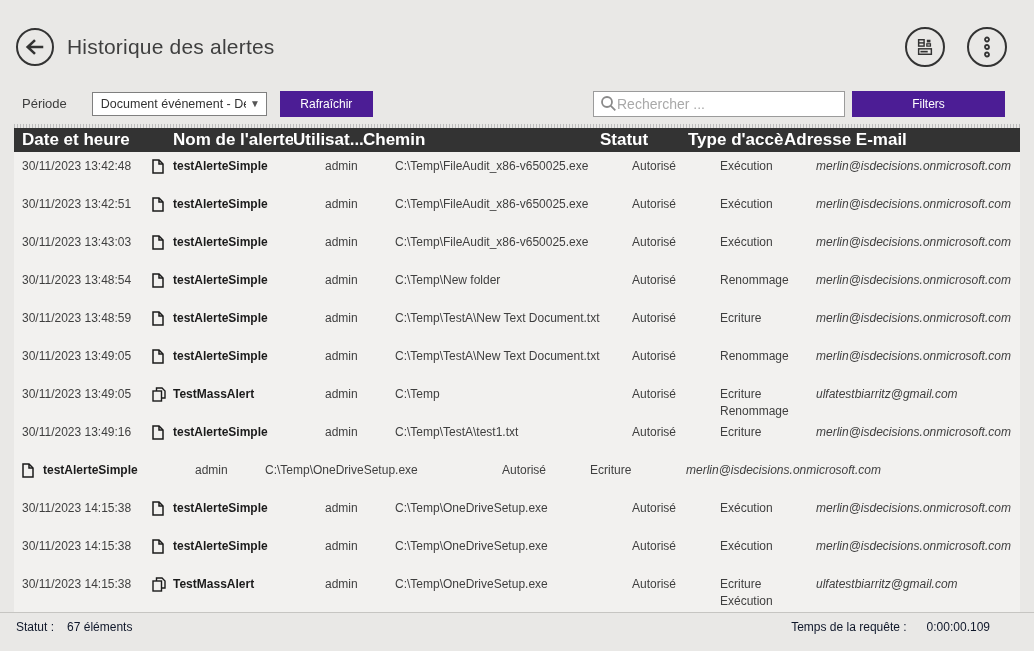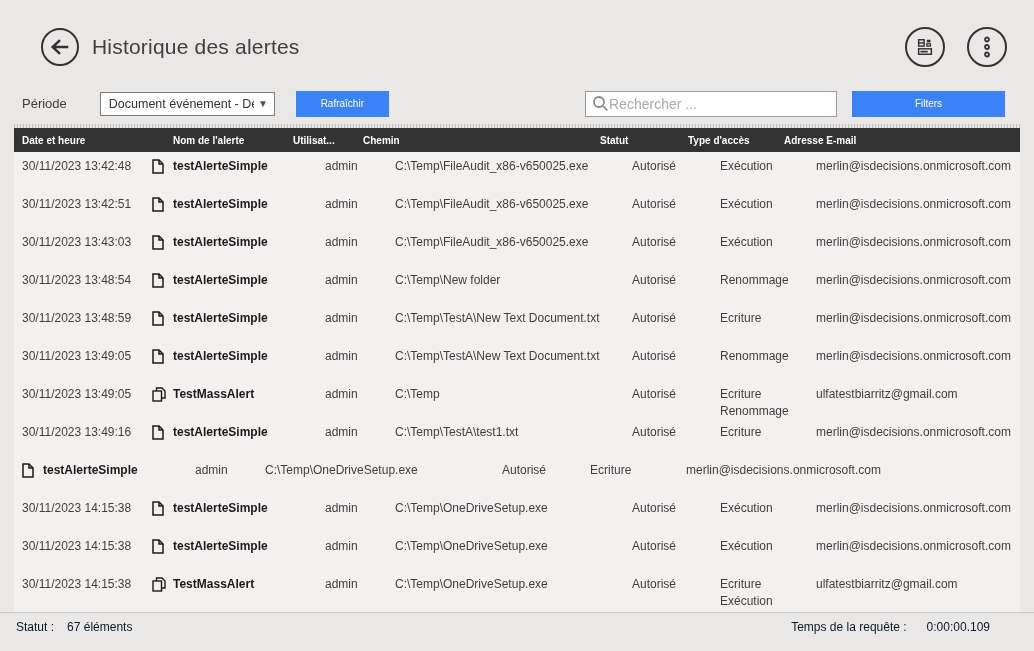--- a/index.html
+++ b/index.html
@@ -4,43 +4,43 @@
 <style>
   * { margin:0; padding:0; box-sizing:border-box; }
   html,body { width:1034px; height:651px; }
   body {
     font-family:"Liberation Sans","DejaVu Sans",sans-serif;
     background:#e9e8e6; color:#3f3f3f; overflow:hidden;
   }
   .app { width:1034px; height:651px; display:flex; flex-direction:column; }
 
   
-  .titlebar { height:85px; display:flex; align-items:center; padding:8px 27px 0 16px;margin-left:25px; }
+  .titlebar { height:85px; display:flex; align-items:center; padding:8px 27px 0 16px; }
   .circle-btn {
     background:transparent; border:2.5px solid #333; border-radius:50%;
     display:flex; align-items:center; justify-content:center; cursor:pointer;
   }
   .back-btn { width:38px; height:38px; }
   .page-title { font-size:21px; font-weight:400; color:#3f3f3f; margin-left:13px; letter-spacing:.2px; }
   .title-actions { margin-left:auto; display:flex; gap:22px; }
   .action-btn { width:40px; height:40px; }
 
   
-  .toolbar { height:37px; display:flex; align-items:center; padding:0 29px 0 22px;gap:8px; }
+  .toolbar { height:37px; display:flex; align-items:center; padding:0 29px 0 22px; }
   .period-label { font-size:13px; color:#3c3c3c; }
   .select {
     margin-left:25px; width:175px; height:24px; background:#fff;
     border:1px solid #7f7f7f; display:flex; align-items:center;
     padding:0 6px 0 8px; font-size:12.5px; color:#333; cursor:pointer;
   }
   .select .sel-text { flex:1; white-space:nowrap; overflow:hidden; }
   .select .caret { color:#555; font-size:10px; margin-left:4px; }
   .btn-green {
-    background:#3b82f6; color:#fff; border:none; height:26px;
-    font-size:10px; font-family:inherit; cursor:pointer;
+    background:#4c1d95; color:#fff; border:none; height:26px;
+    font-size:12px; font-family:inherit; cursor:pointer;
   }
   .refresh-btn { margin-left:13px; width:93px; }
   .search-box {
     margin-left:auto; width:252px; height:26px; background:#fff;
     border:1px solid #9b9b9b; display:flex; align-items:center; padding:0 4px 0 6px;
   }
   .search-box input {
     border:none; outline:none; flex:1; font-size:14px; font-family:inherit;
     color:#444; background:transparent; min-width:0;
   }
@@ -51,41 +51,41 @@
     height:4px; margin:2px 14px 0 14px;
     background:repeating-linear-gradient(90deg,#bdbdbd 0 1px,#e9e8e6 1px 3px);
   }
 
   
   .grid { flex:1; display:flex; flex-direction:column; margin:0 14px; }
   .grid-header {
     height:24px; background:#333; display:flex; padding-left:8px;
     align-items:center; flex:none;
   }
-  .hcell { color:#fff; font-size:10px; font-weight:bold; white-space:nowrap; overflow:hidden; cursor:pointer; }
+  .hcell { color:#fff; font-size:17px; font-weight:bold; white-space:nowrap; overflow:hidden; cursor:pointer; }
   .hcell:nth-child(1){ width:151px; }
   .hcell:nth-child(2){ width:120px; }
   .hcell:nth-child(3){ width:70px;  }
   .hcell:nth-child(4){ width:237px; }
   .hcell:nth-child(5){ width:88px;  }
   .hcell:nth-child(6){ width:96px;  }
   .hcell:nth-child(7){ flex:1; }
 
   .grid-body-wrap { flex:1; display:flex; background:#f2f1ef; overflow:hidden; }
   .grid-body { flex:1; padding-left:8px; border-right:4px solid #6d28d9; }
   .trow { display:flex; height:38px; padding-top:6px; font-size:12px; cursor:default; }
   .c { flex:none; line-height:16px; }
   .c.date  { width:130px; color:#3f3f3f; }
   .c.icon  { width:21px; padding-top:1px; }
   .c.name  { width:120px; font-weight:bold; color:#1b1b1b; }
   .c.user  { width:70px;margin-left:32px; }
   .c.path  { width:237px; white-space:nowrap; overflow:hidden; }
   .c.status{ width:88px; }
   .c.access{ width:96px; white-space:pre-line; line-height:17px; }
-  .c.email { width:204px; overflow-wrap:anywhere; line-height:17px; }
+  .c.email { width:204px; overflow-wrap:anywhere; line-height:17px;font-style:italic; }
   .trow .ic-mass { display:none; }
   .trow.mass .ic-mass { display:inline; }
 
   
   .scrollbar { width:27px; position:relative; flex:none; }
   .sb-btn { position:absolute; left:0; width:100%; height:16px; display:flex; align-items:center; justify-content:center; cursor:pointer; }
   .sb-btn.up { top:2px; } .sb-btn.down { bottom:4px; }
   .sb-thumb { position:absolute; left:7px; top:374px; width:14px; height:68px; background:#ccd0c4; cursor:grab; }
 
   

